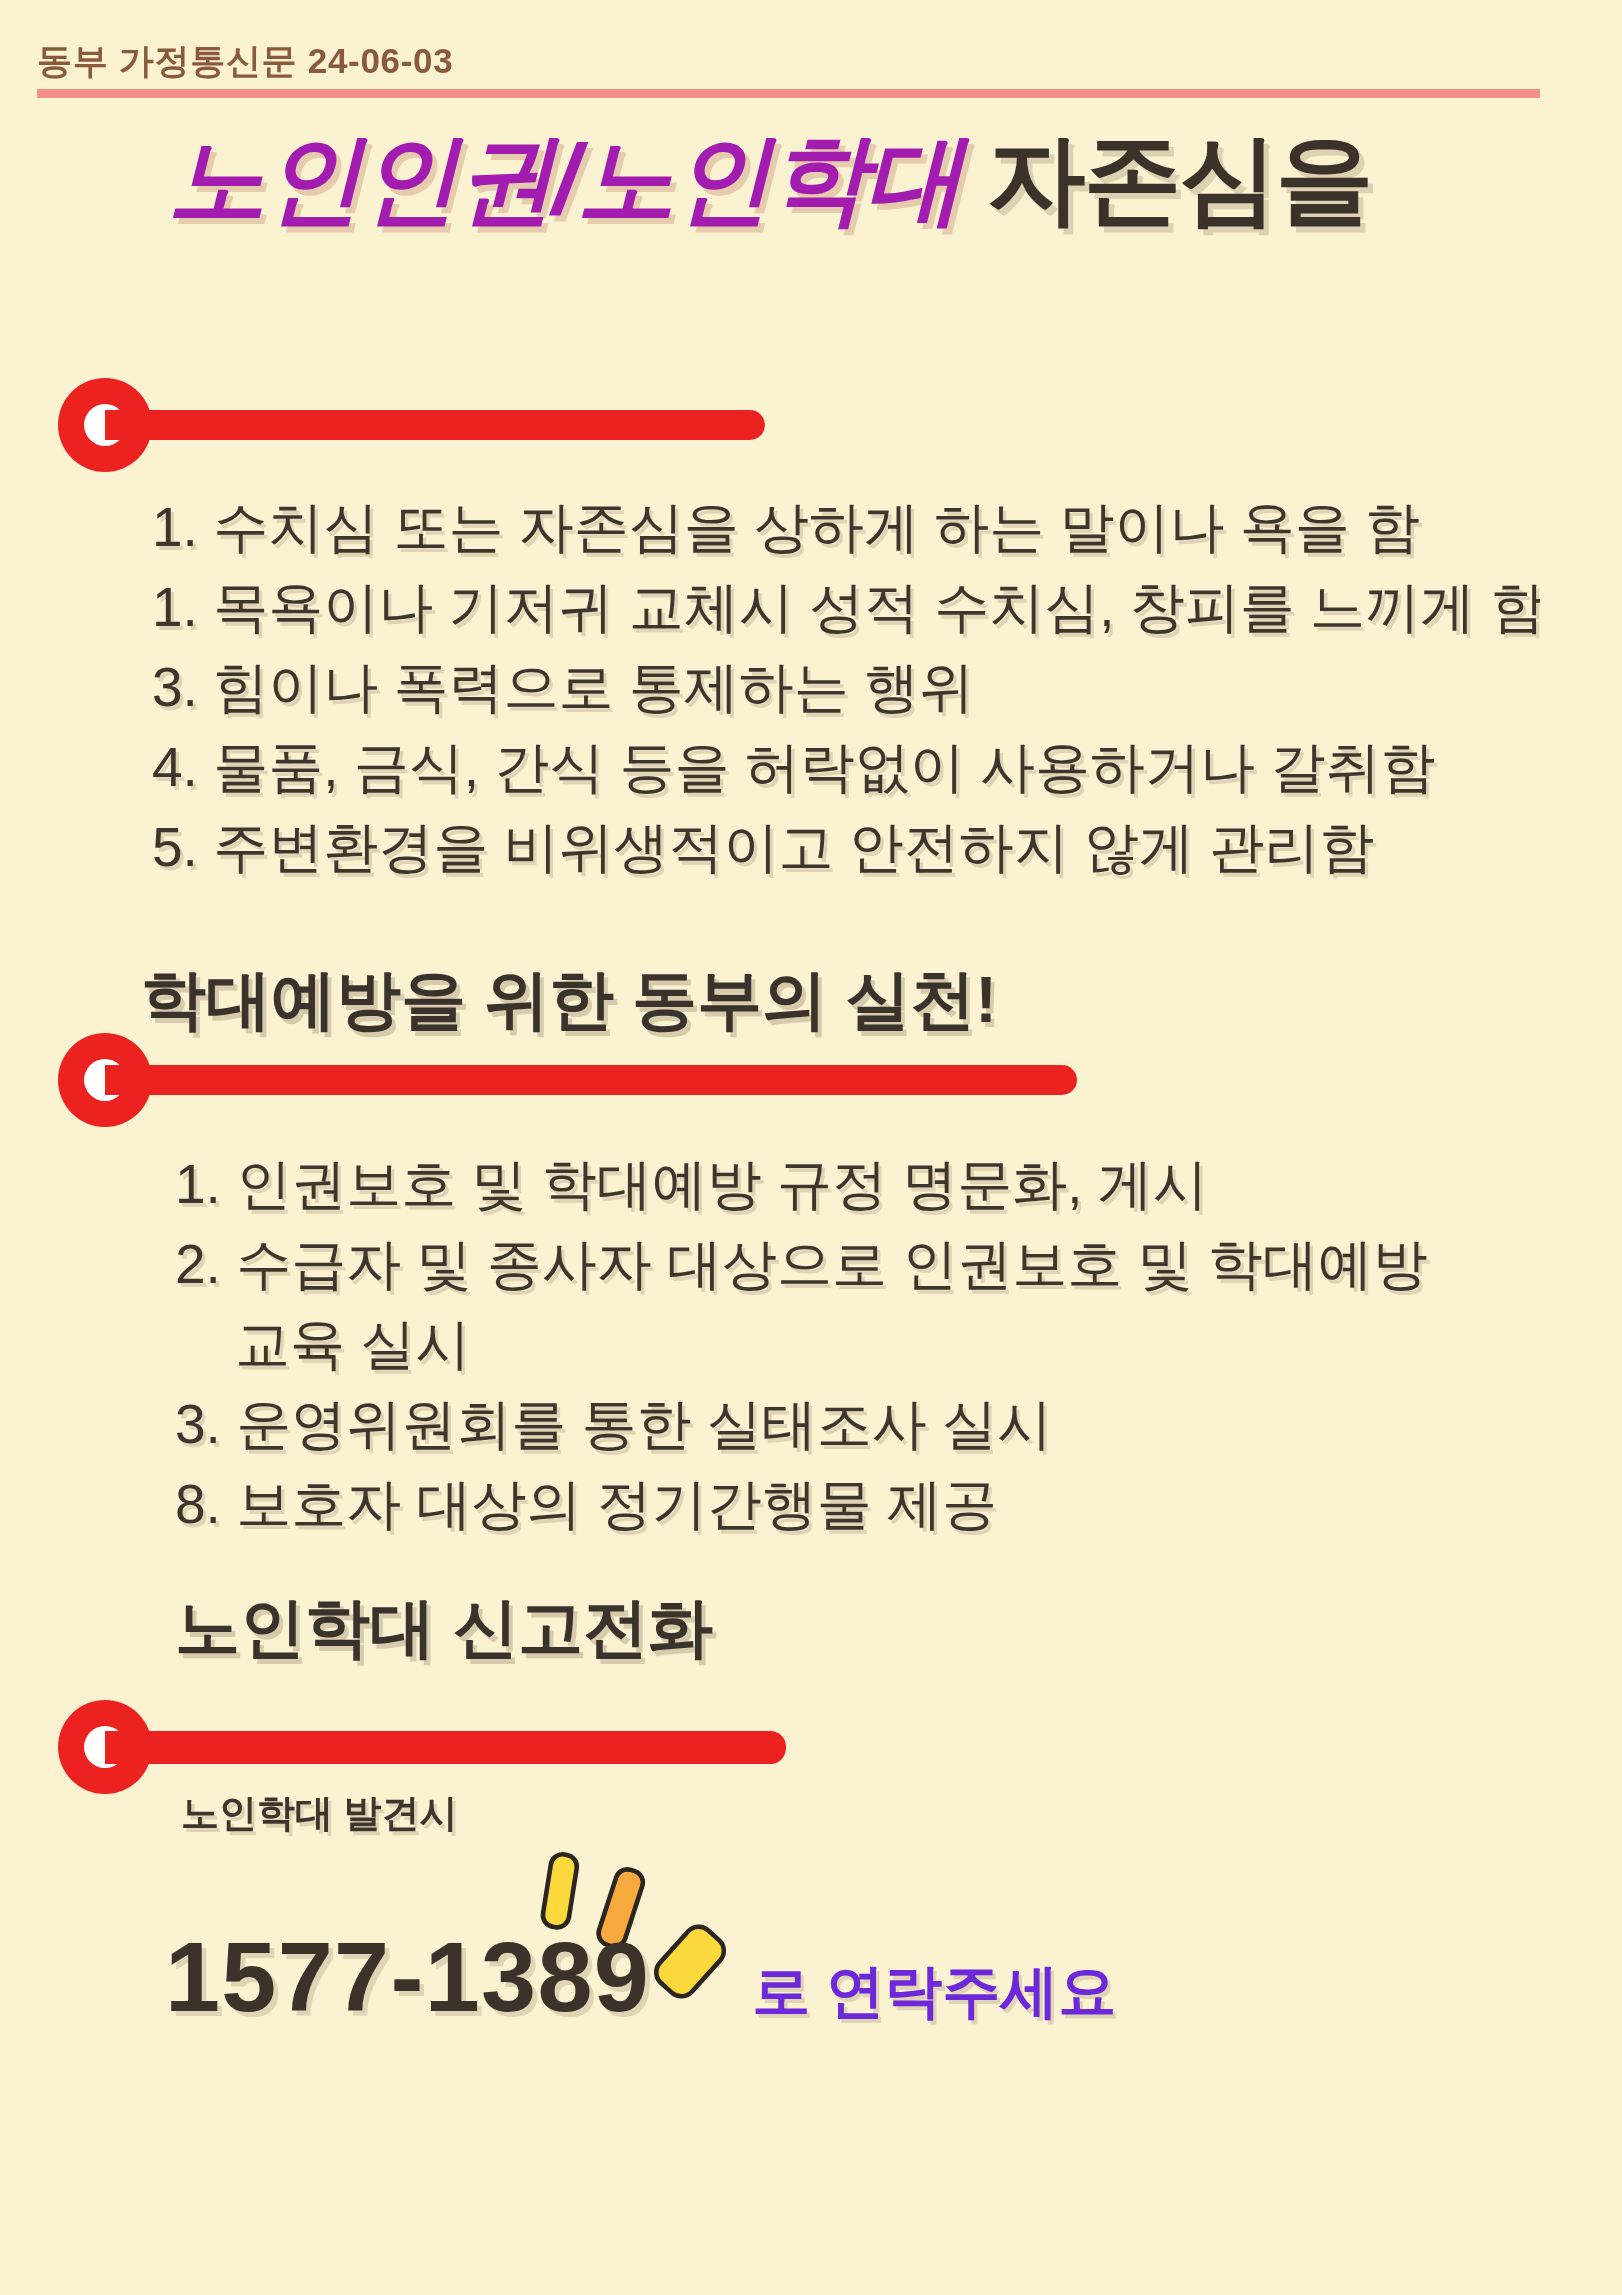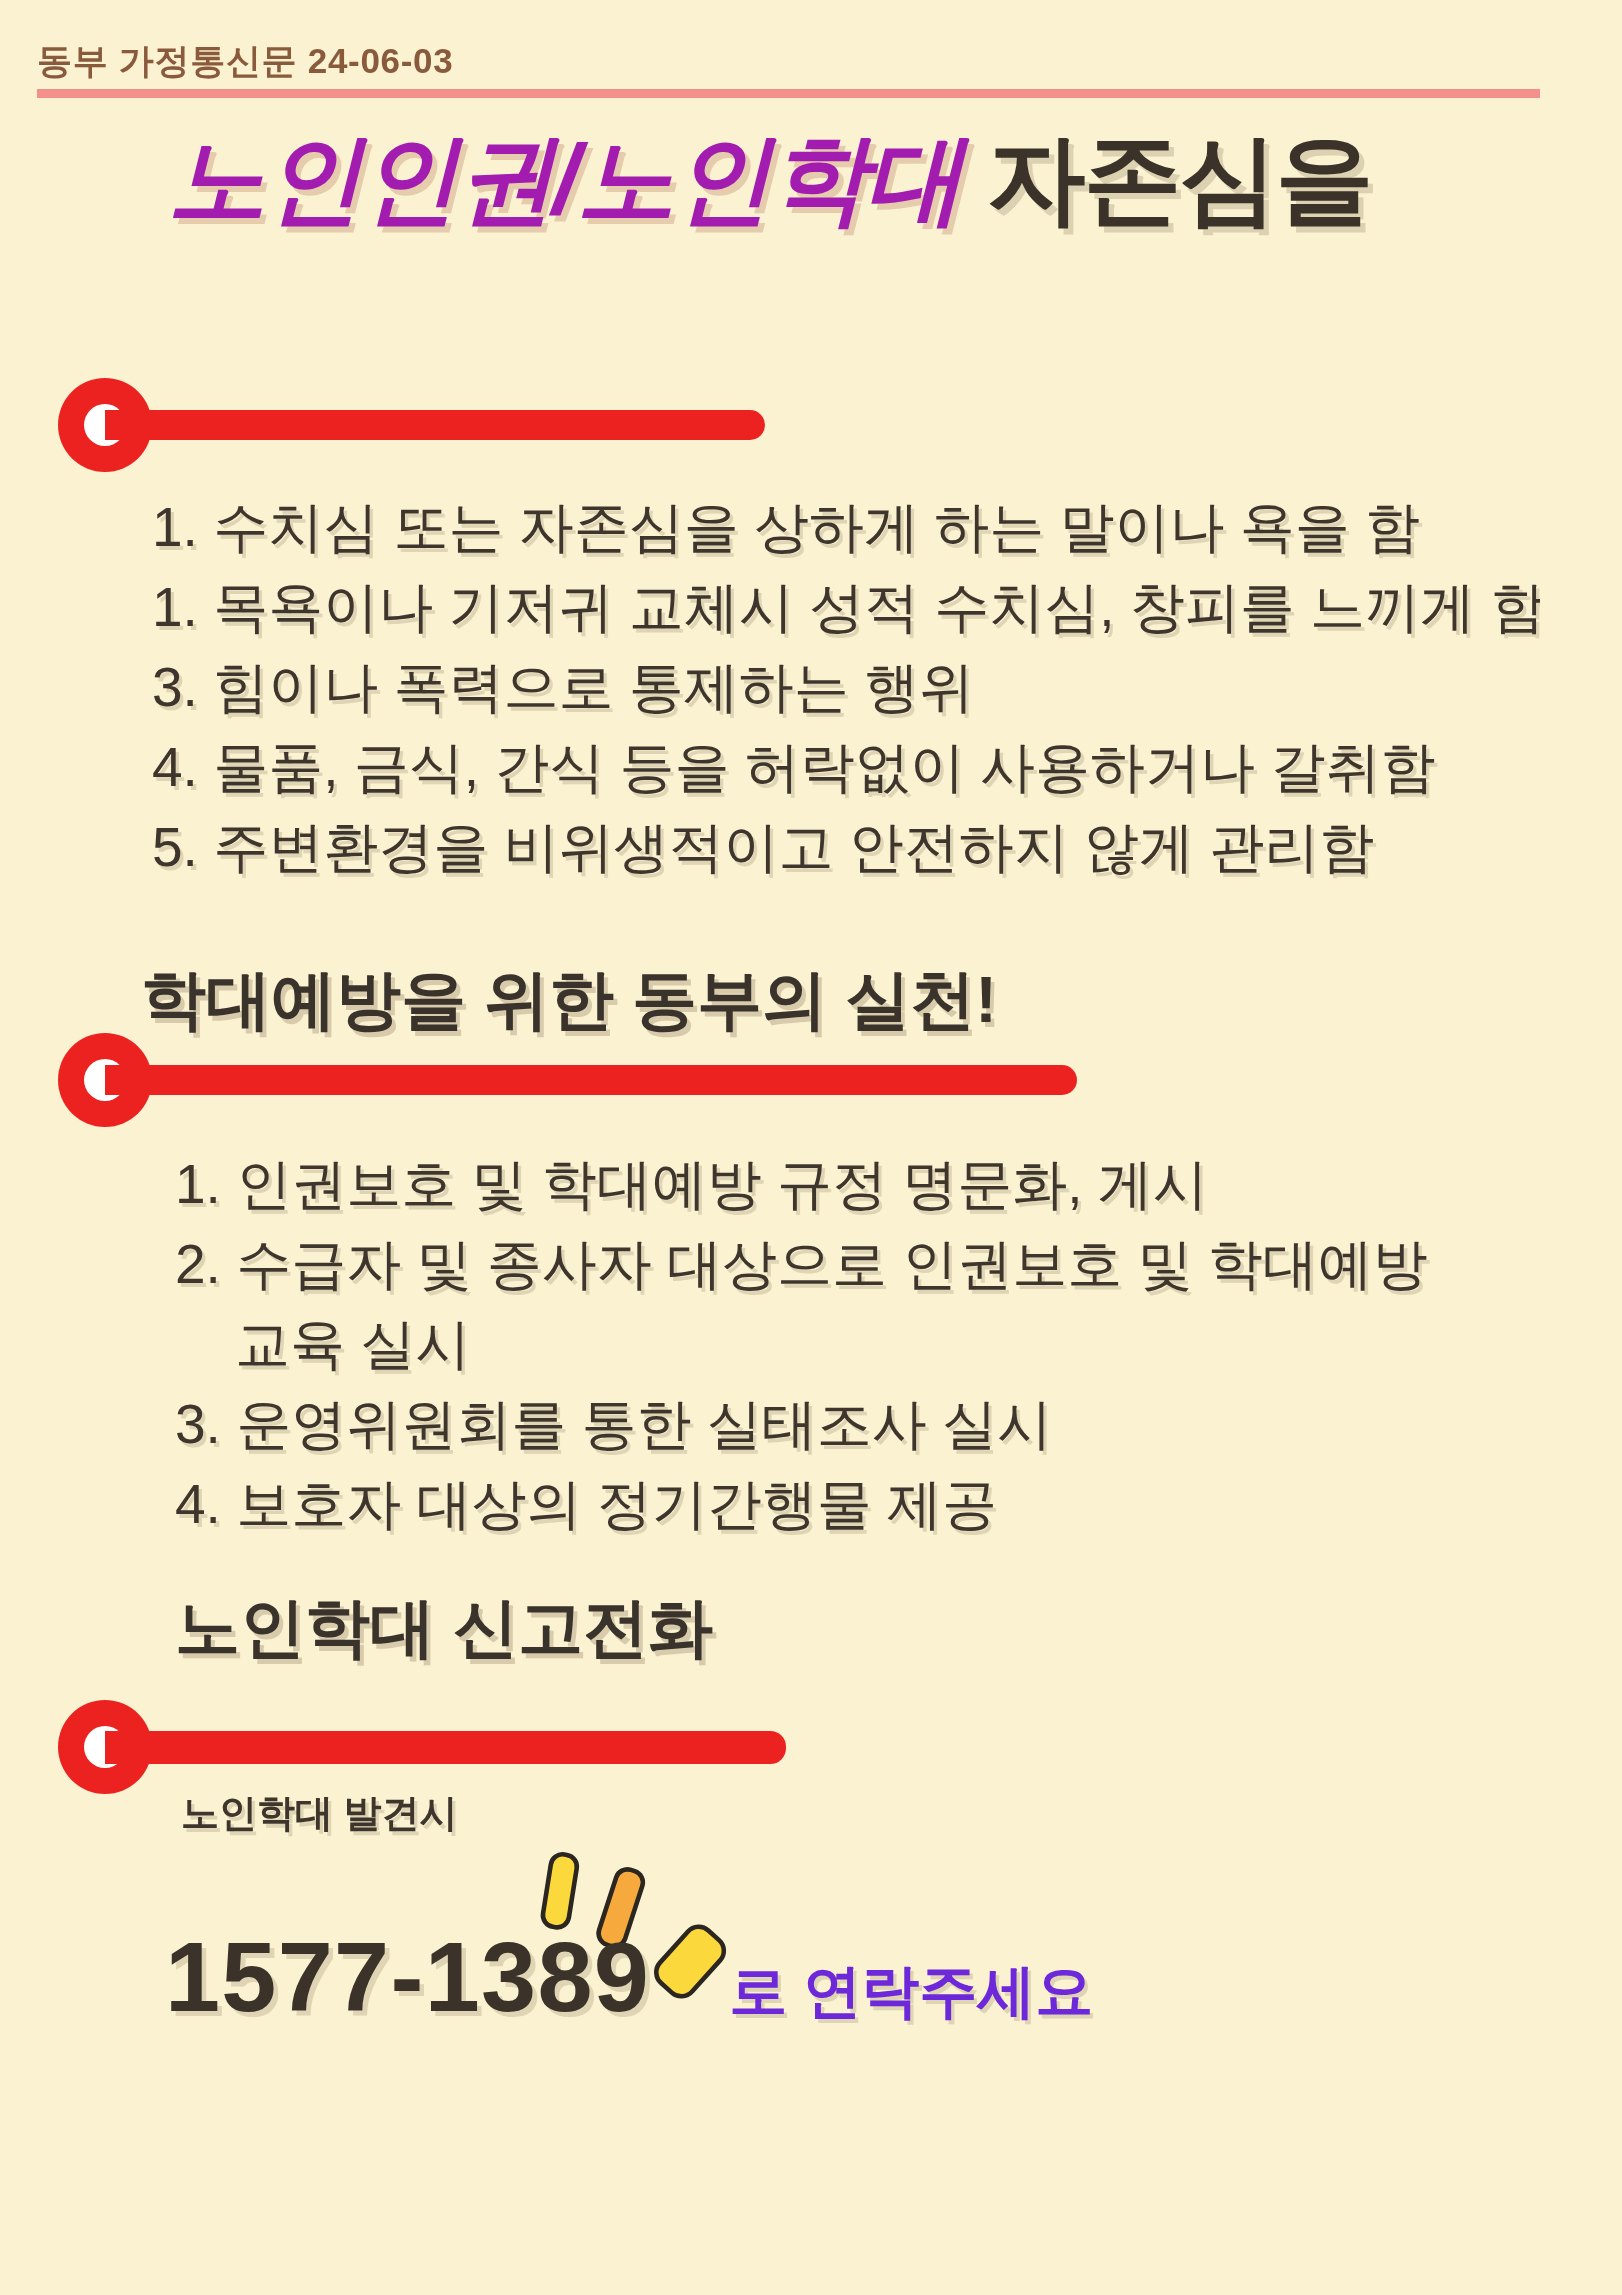--- a/index.html
+++ b/index.html
@@ -56,21 +56,21 @@
   .list.wrap .item { white-space:normal; padding-left:60px; text-indent:-60px; }
 
   
   .lead {
     position:absolute; left:181px; top:1788px;
     font-size:38px; font-weight:600; color:#3E362C; white-space:nowrap;
     text-shadow:3.3px 3.9px 0 rgba(125,105,75,0.22);
   }
   .phone-row {
     position:absolute; left:165px; top:1923px;
-    display:flex; align-items:baseline; line-height:1.1; white-space:nowrap;
+    display:flex; align-items:baseline; line-height:1.1; white-space:nowrap;gap:23px;
   }
   .phone {
     font-size:99px; font-weight:700; color:#3B332A; letter-spacing:1.3px;
     text-shadow:4.6px 5.2px 0 rgba(125,105,75,0.22);
   }
   .suffix {
     font-size:58px; font-weight:600; color:#6d28d9; margin-left:79px;
     text-shadow:3.3px 3.9px 0 rgba(125,105,75,0.22);
     text-align:center;
   }
@@ -96,21 +96,21 @@
     <div class="item">5. 주변환경을 비위생적이고 안전하지 않게 관리함</div>
   </div>
 
   <div class="sec-heading" style="left:141px; top:967px;">학대예방을 위한 동부의 실천!</div>
   <span class="bullet-ring" style="left:58px; top:1033px;"></span>
   <span class="bullet-line" style="left:105px; top:1065px; width:972px;"></span>
   <div class="list wrap" style="left:175px; top:1144px; width:1302px;">
     <div class="item">1. 인권보호 및 학대예방 규정 명문화, 게시</div>
     <div class="item">2. 수급자 및 종사자 대상으로 인권보호 및 학대예방교육 실시</div>
     <div class="item">3. 운영위원회를 통한 실태조사 실시</div>
-    <div class="item">4. 보호자 대상의 정기간행물 제공</div>
+    <div class="item">8. 보호자 대상의 정기간행물 제공</div>
   </div>
 
   <div class="sec-heading" style="left:175px; top:1595px;">노인학대 신고전화</div>
   <span class="bullet-ring" style="left:58px; top:1700px;"></span>
   <span class="bullet-line" style="left:105px; top:1731px; width:681px; height:33px;"></span>
 
   <div class="lead">노인학대 발견시</div>
 
   <svg class="sparkles" viewBox="0 0 360 240" aria-hidden="true">
     <rect x="36" y="8" width="40" height="112" rx="18" fill="#FBD93C" stroke="#2B261F" stroke-width="7" transform="rotate(9 56 64)"></rect>

